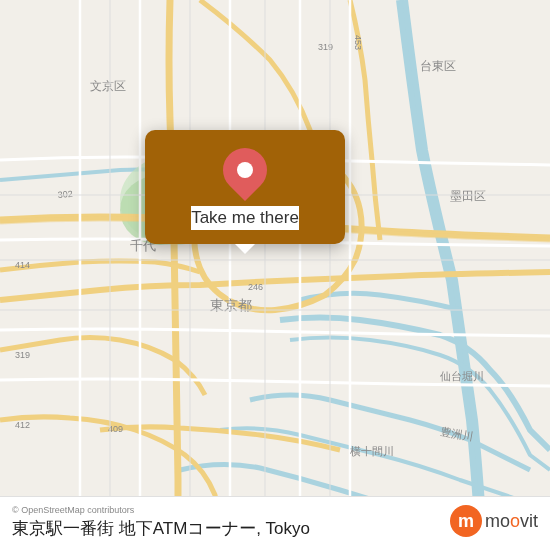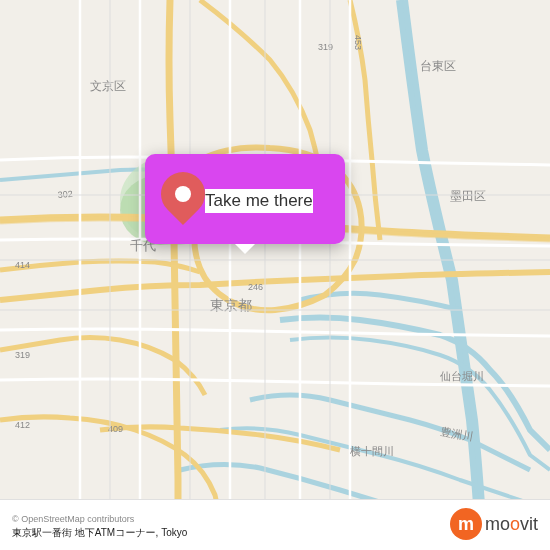--- a/index.html
+++ b/index.html
@@ -27,29 +27,28 @@
       top: 0;
       left: 0;
     }
 
     
     #popup-card {
       position: absolute;
       top: 130px;
       left: 145px;
       width: 200px;
-      background: #d946ef;
+      background: #a16207;
       border-radius: 10px;
       box-shadow: 0 4px 16px rgba(0,0,0,0.3);
       display: flex;
-      flex-direction: row;
+      flex-direction: column;
       align-items: center;
       padding: 18px 16px 14px 16px;
       z-index: 10;
-      margin-top: 24px;
     }
 
     #popup-pin {
       width: 44px;
       height: 44px;
       background: #e05c5c;
       border-radius: 50% 50% 50% 0;
       transform: rotate(-45deg);
       margin-bottom: 14px;
       display: flex;
@@ -91,39 +90,39 @@
 
     
     #bottom-bar {
       position: absolute;
       bottom: 0;
       left: 0;
       width: 100%;
       background: white;
       padding: 8px 12px 10px 12px;
       display: flex;
-      align-items: flex-end;
+      align-items: flex-start;
       justify-content: space-between;
       z-index: 10;
       border-top: 1px solid #e0e0e0;
     }
 
     #location-info {
       display: flex;
       flex-direction: column;
     }
 
     #attribution {
       font-size: 9px;
       color: #888;
       margin-bottom: 2px;
     }
 
     #location-name {
-      font-size: 10px;
+      font-size: 17px;
       color: #222;
       font-weight: 400;
     }
 
     #moovit-logo {
       display: flex;
       align-items: center;
       gap: 3px;
     }
 

